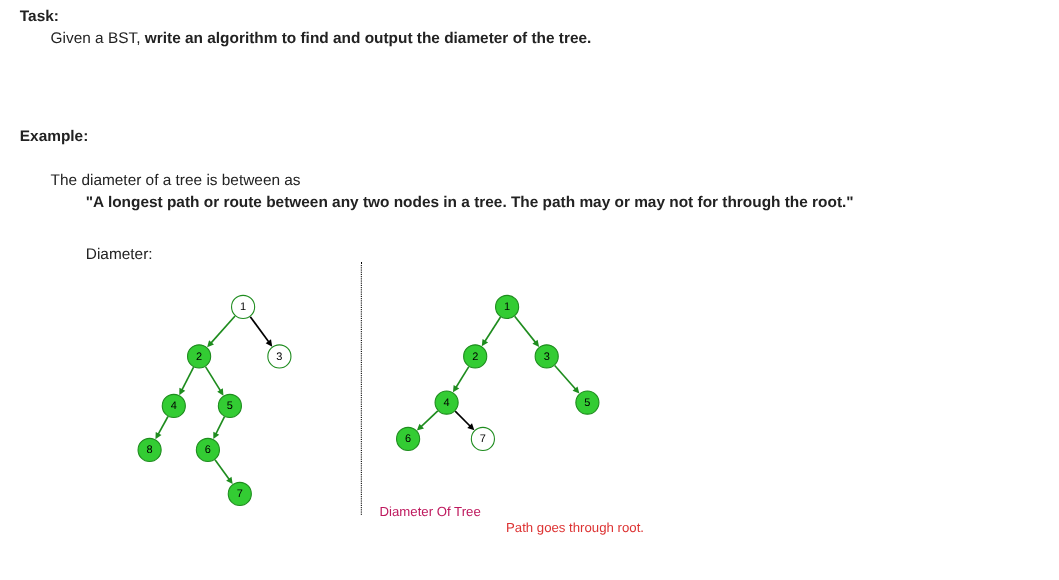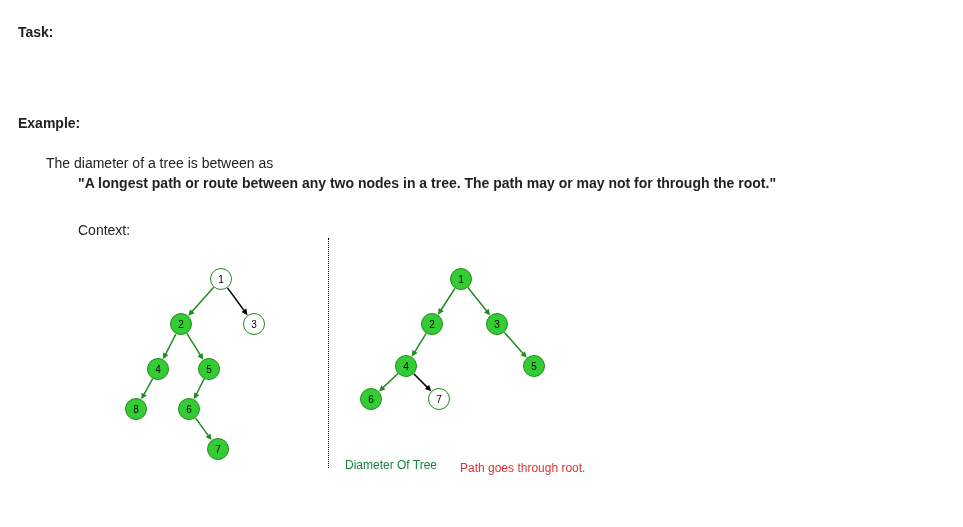--- a/index.html
+++ b/index.html
@@ -27,42 +27,45 @@
     box-sizing:border-box;
     color:#000;
     z-index:2;
   }
   .node.green{background:#33cc33;}
   .node.white{background:#fff;}
   .edge{position:absolute;z-index:1;}
   .divider{position:absolute;border-left:1px dotted #000;}
   .caption{position:absolute;font-size:12px;}
   .caption.red{color:#d33;font-size:12px;}
-  .caption.green{color:#15803d;font-size:12px;}
+  .caption.green{color:#be185d;font-size:12px;}
 </style>
 </head>
 <body>
 
 <div class="page">
 
-  <div class="h" style="position:absolute;left:18px;top:6px;margin-top:18px;">Task:</div>
+  <div class="h" style="position:absolute;left:18px;top:6px;">Task:</div>
+  <div style="position:absolute;left:46px;top:26px;">
+    <span>Given a BST, </span><span class="h">write an algorithm to find and output the diameter of the tree.</span>
+  </div>
 
   <div class="h" style="position:absolute;left:18px;top:115px;">Example:</div>
 
   <div style="position:absolute;left:46px;top:155px;">The diameter of a tree is between as</div>
   <div style="position:absolute;left:78px;top:175px;font-weight:700;width:870px;">"A longest path or route between any two nodes in a tree. The path may or may not for through the root."</div>
 
-  <div style="position:absolute;left:78px;top:222px;">Context:</div>
+  <div style="position:absolute;left:78px;top:222px;">Diameter:</div>
 
   <div class="diagram">
 
     <div class="divider" style="left:258px;top:-20px;height:230px;"></div>
 
     <div class="caption green" style="left:275px;top:200px;">Diameter Of Tree</div>
-    <div class="caption red" style="left:390px;top:203px;text-align:center;">Path goes through root.</div>
+    <div class="caption red" style="left:390px;top:215px;text-align:center;">Path goes through root.</div>
   <svg class="edge" width="40" height="45" style="left: 111px; top: 21px;">
         <line x1="32.691997772870884" y1="8.221502505520258" x2="9.301093743618877" y2="34.53626953842876" stroke="#1e8c1e" stroke-width="1.5"></line>
         <polygon points="7.308002227129117,36.778497494479744 13.536413216159616,34.28713309886755 9.051957304057655,30.300950065888028" fill="#1e8c1e"></polygon>
       </svg>
       <svg class="edge" width="33" height="45" style="left: 151px; top: 21px;">
         <line x1="6.505000299902692" y1="8.870454954412763" x2="24.720908709214758" y2="33.71033005802012" stroke="#000" stroke-width="1.5"></line>
         <polygon points="26.49499970009731,36.129545045587236 25.366032705899322,29.51702407957045 20.52760273076509,33.06520606133556" fill="#000"></polygon>
       </svg>
       <svg class="edge" width="23" height="45" style="left: 88px; top: 66px;">
         <line x1="17.993778342319814" y1="9.794781504156887" x2="6.37155483704751" y2="32.53391444925487" stroke="#1e8c1e" stroke-width="1.5"></line>

